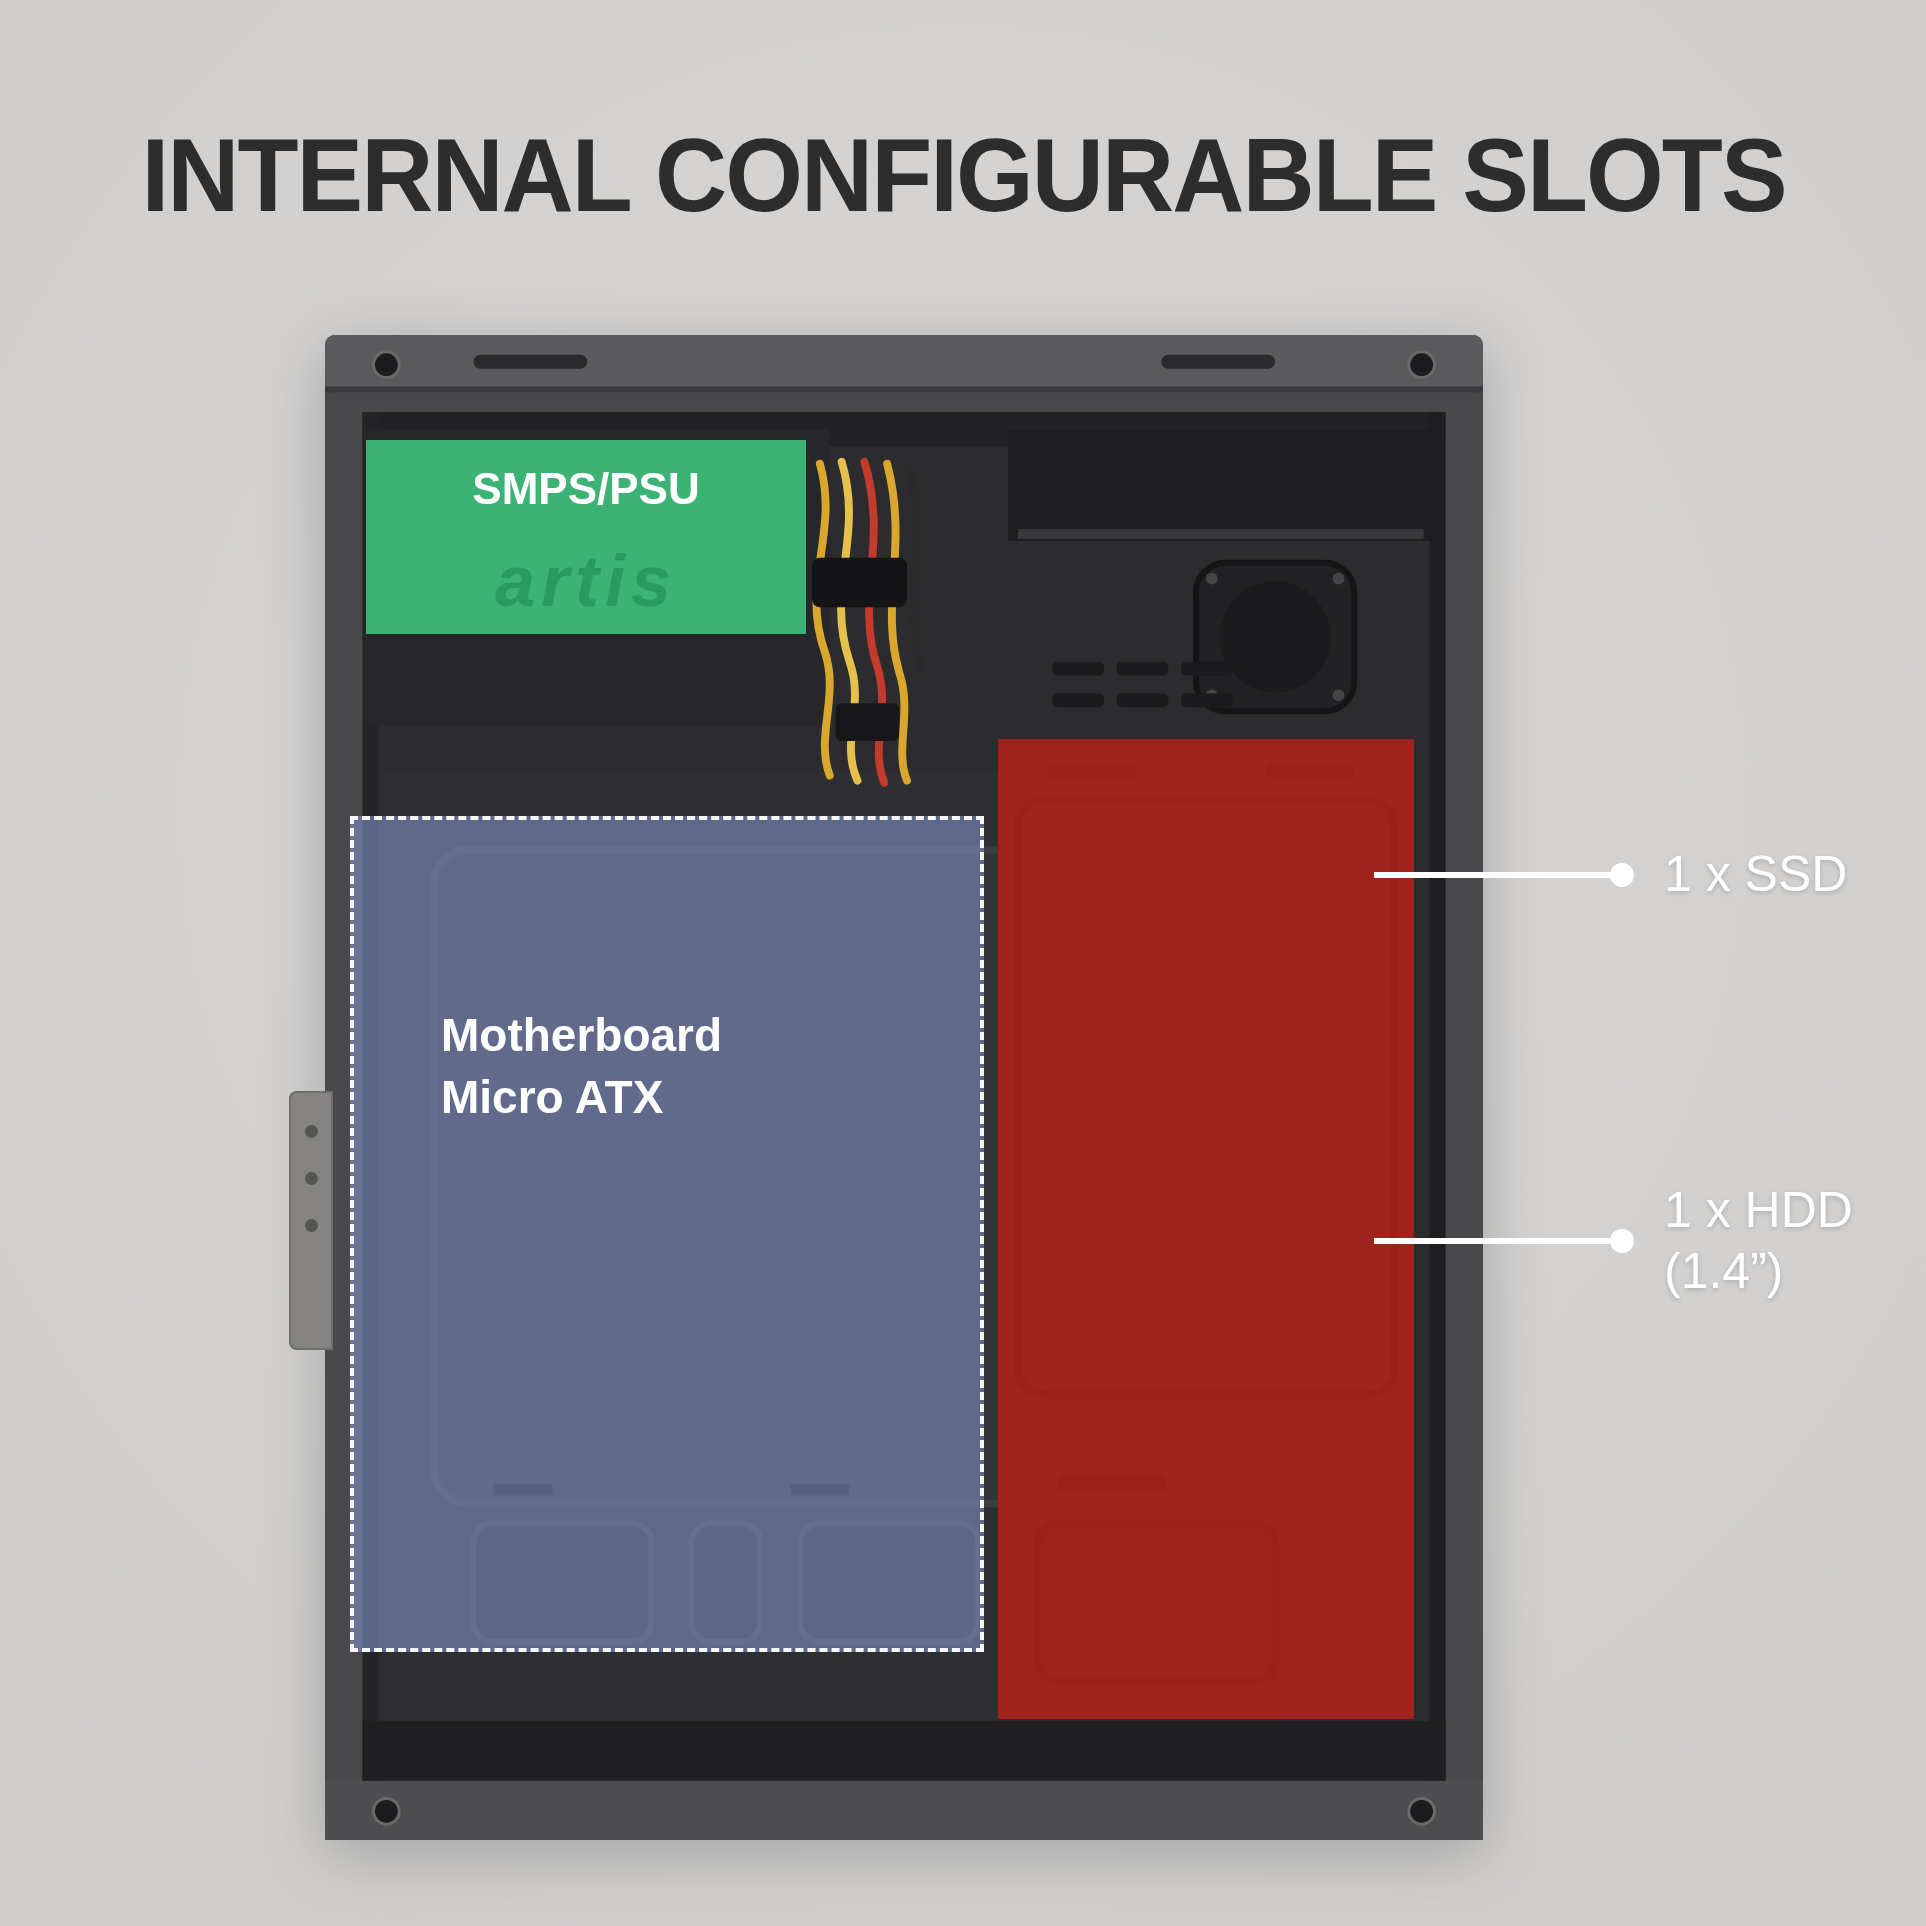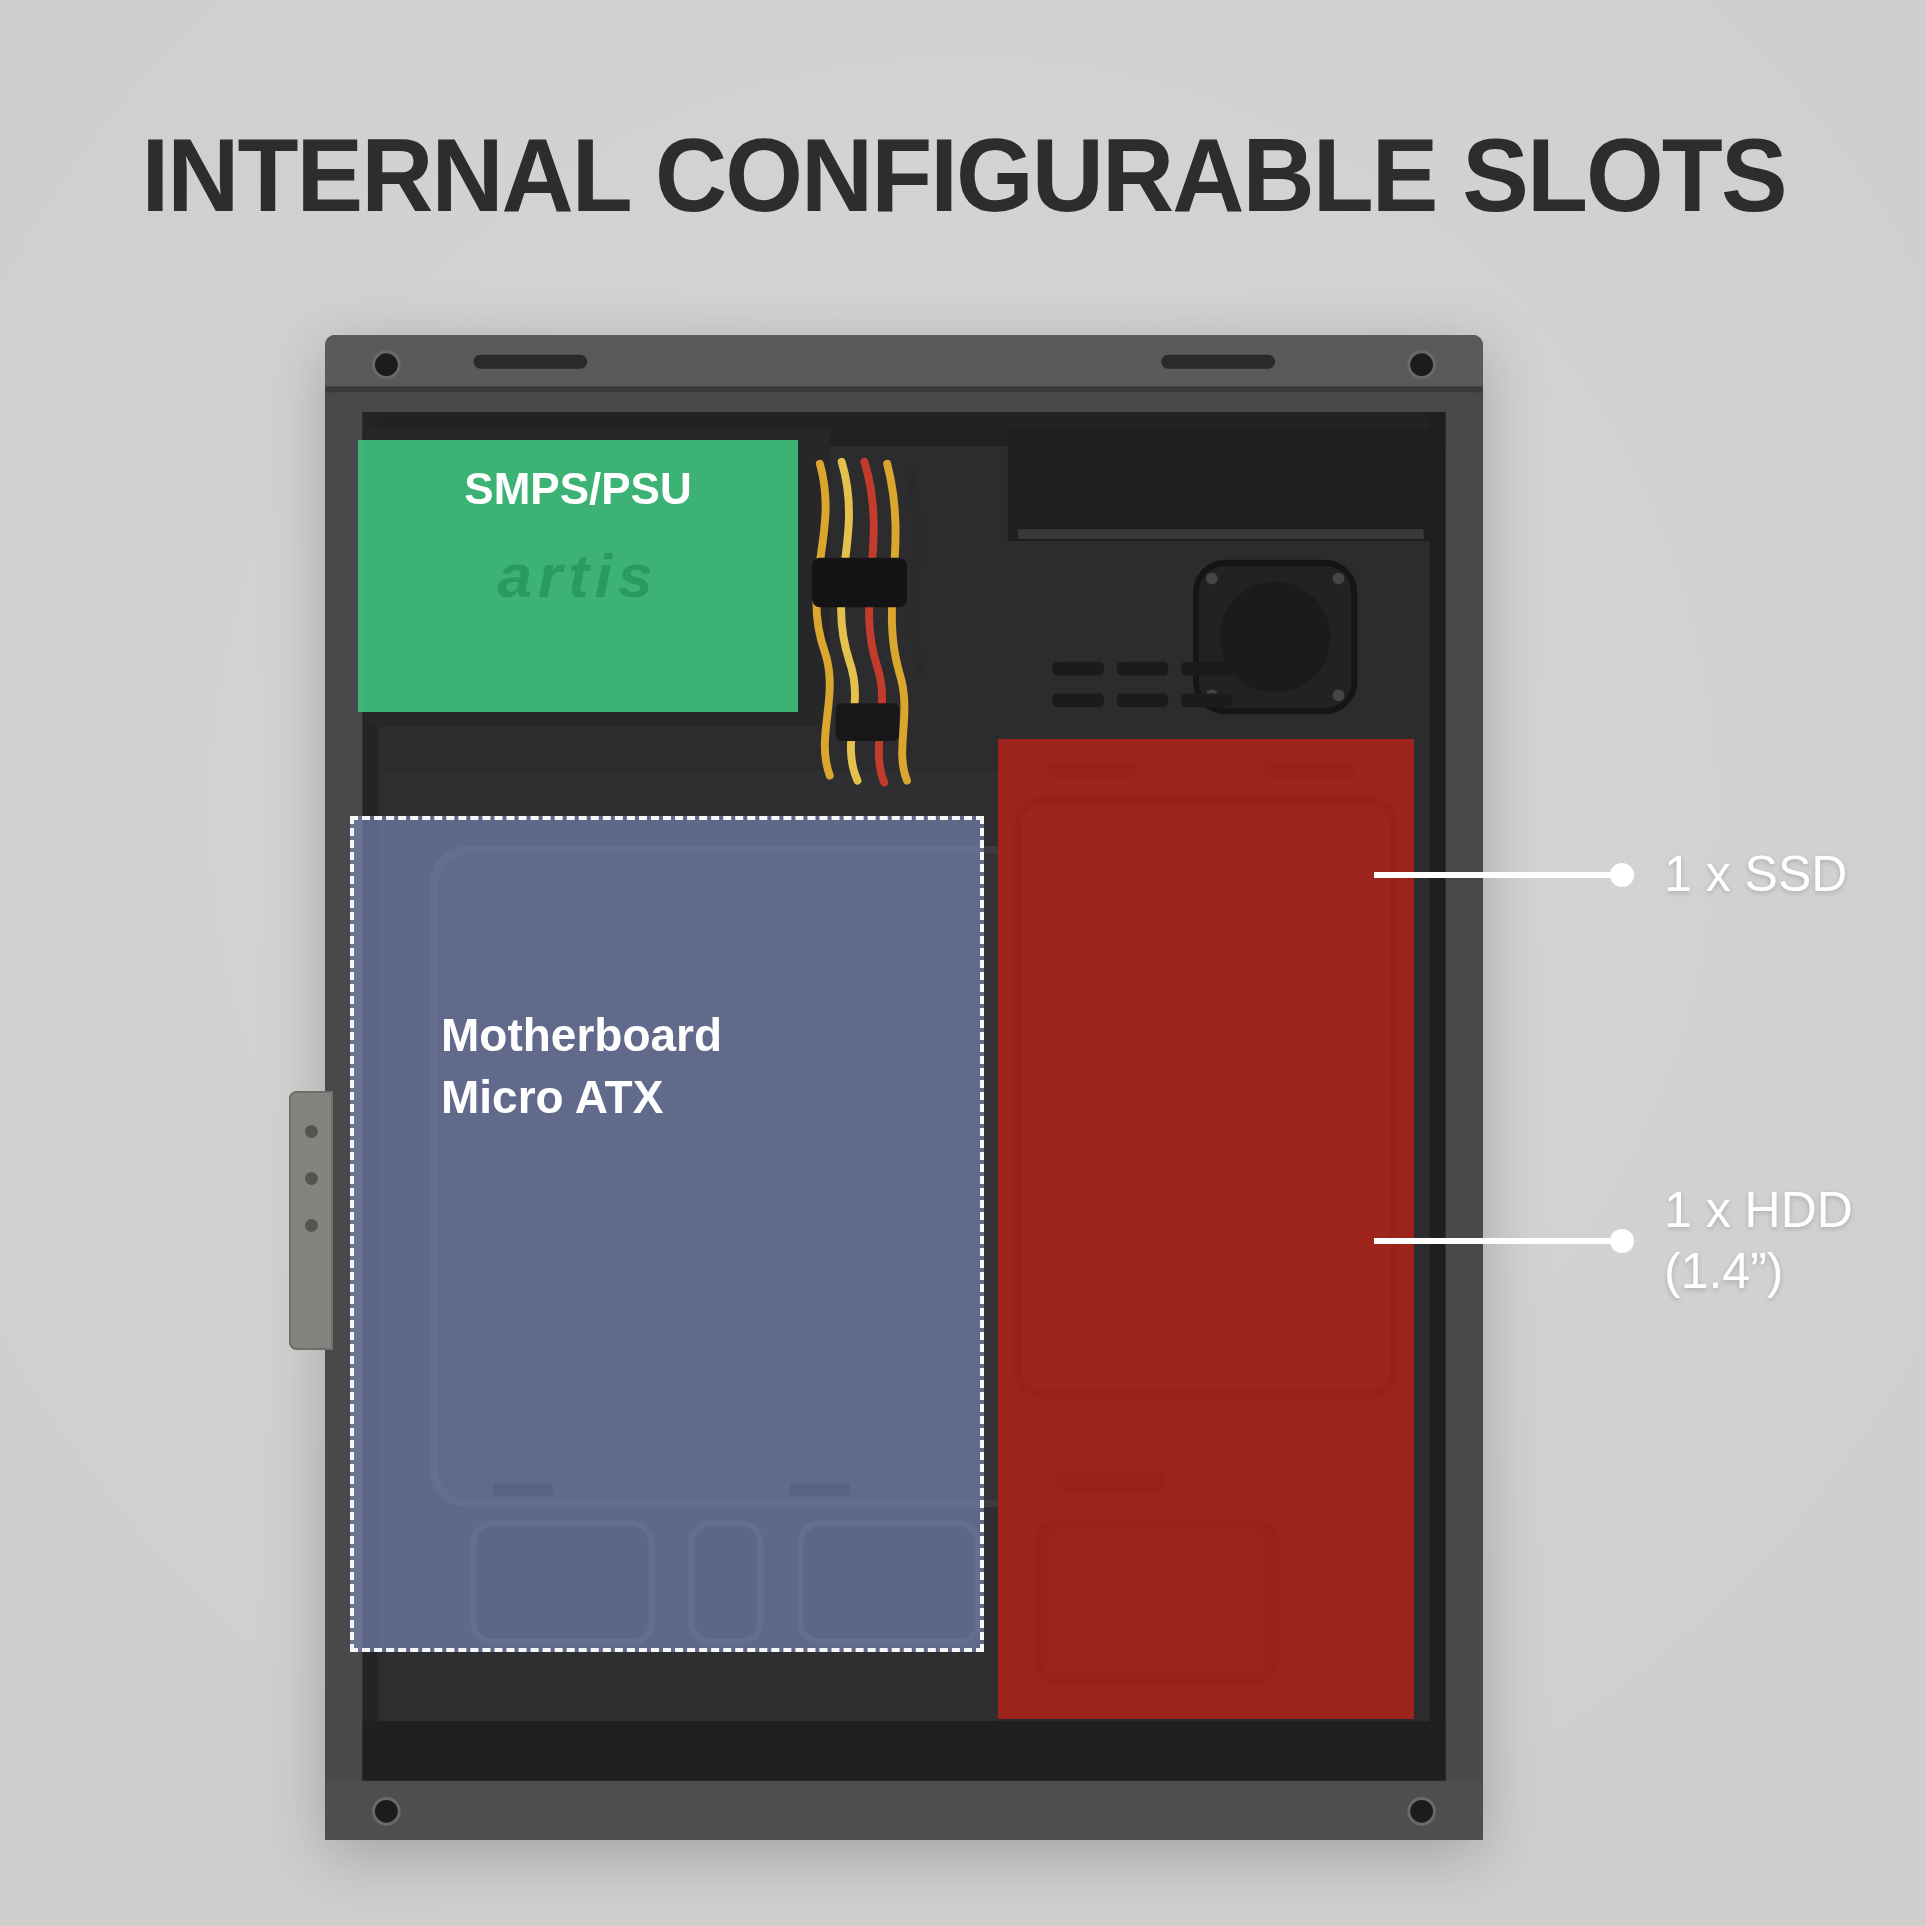--- a/index.html
+++ b/index.html
@@ -22,27 +22,27 @@
     filter:drop-shadow(0 14px 30px rgba(0,0,0,0.22));
   }
   .side-tab{
     position:absolute;left:289px;top:1091px;width:44px;height:259px;
     background:#84837f;border-radius:8px 0 0 8px;
     box-shadow:inset 0 0 0 2px #6f6e6a;
   }
   .side-tab .hole{width:13px;height:13px;border-radius:50%;background:#55544f;margin:34px auto 0;}
   .overlay{position:absolute;box-sizing:border-box;}
   .overlay-psu{
-    left:358px;top:440px;width:440px;height:272px;
+    left:366px;top:440px;width:440px;height:194px;
     background:rgba(62,189,123,0.93);
   }
   .psu-label{margin-top:24px;text-align:center;color:#fff;font-weight:700;font-size:44px;}
   .psu-brand{
     text-align:center;margin-top:26px;
-    font-size:62px;font-weight:700;font-style:italic;letter-spacing:6px;
+    font-size:72px;font-weight:700;font-style:italic;letter-spacing:6px;
     color:rgba(24,134,82,0.55);
   }
   .overlay-mobo{
     left:350px;top:816px;width:634px;height:836px;
     background:rgba(130,143,199,0.60);
     border:4px dashed rgba(255,255,255,0.95);
   }
   .mobo-label{position:absolute;left:87px;top:184px;color:#fff;font-weight:700;font-size:46px;line-height:1.35;}
   .overlay-hdd{
     left:998px;top:739px;width:416px;height:980px;

